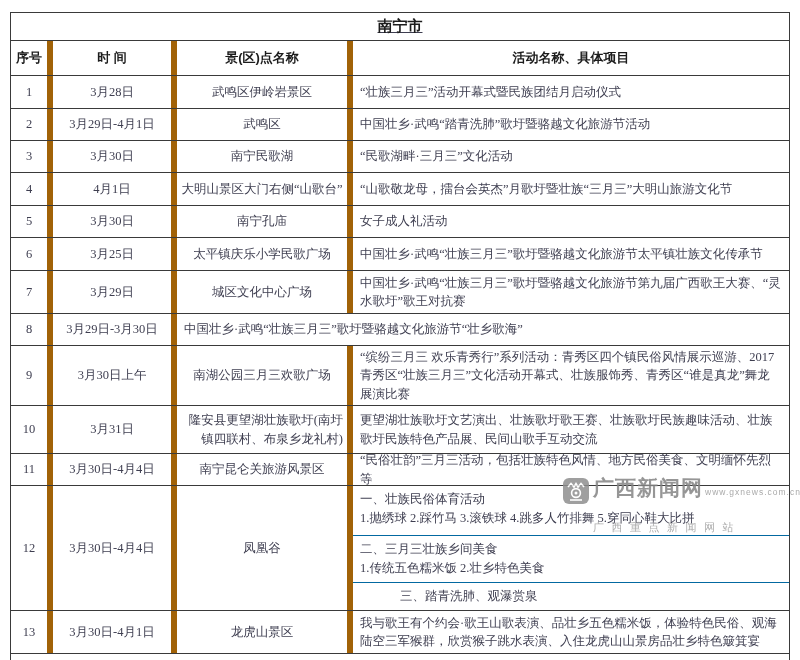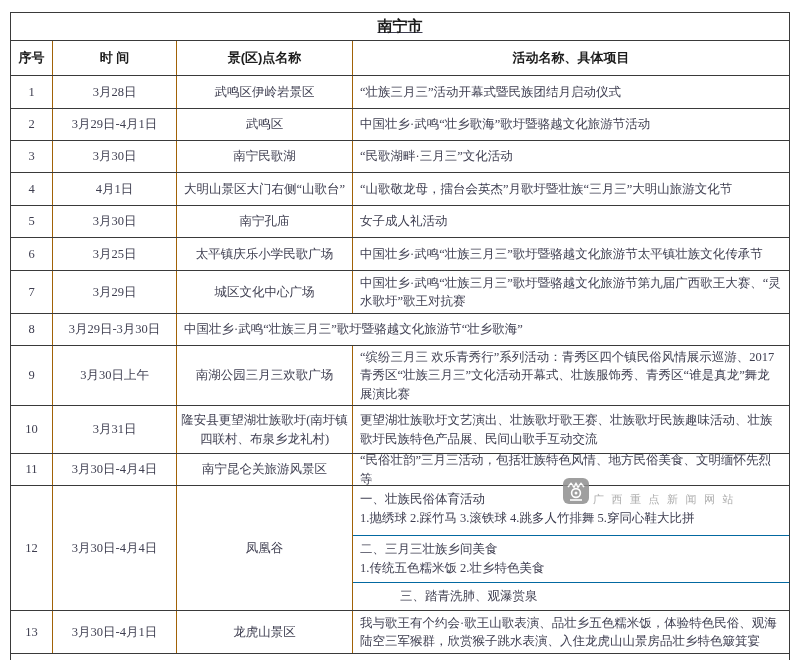--- a/index.html
+++ b/index.html
@@ -8,22 +8,22 @@
 
   .doc-table {
     position:absolute; left:10px; top:12px; width:780px;
     border:1px solid #3a3a3a;
     background:#fff;
   }
   .tr { display:flex; align-items:stretch; border-bottom:1px solid #3a3a3a; }
   .tr:last-child { border-bottom:none; }
   .td {
     display:flex; align-items:center; justify-content:center;
-    text-align:center; font-size:12.5px; line-height:1.45;
-    border-right:1px solid #a16207; padding:2px 4px;
+    text-align:right; font-size:12.5px; line-height:1.45;
+    border-right:6px solid #a16207; padding:2px 4px;
   }
   .td:last-child { border-right:none; }
   .c-no   { flex:0 0 42px; }
   .c-time { flex:0 0 124px; }
   .c-place{ flex:0 0 176px; }
   .c-act  { flex:1 1 auto; justify-content:flex-start; text-align:left; padding:2px 7px; }
 
   .title-row { height:28px;text-decoration:underline; }
   .title-cell {
     flex:1; display:flex; align-items:center; justify-content:center;
@@ -80,21 +80,21 @@
     <div class="td c-no">1</div>
     <div class="td c-time">3月28日</div>
     <div class="td c-place">武鸣区伊岭岩景区</div>
     <div class="td c-act">“壮族三月三”活动开幕式暨民族团结月启动仪式</div>
   </div>
 
   <div class="tr h32">
     <div class="td c-no">2</div>
     <div class="td c-time">3月29日-4月1日</div>
     <div class="td c-place">武鸣区</div>
-    <div class="td c-act">中国壮乡·武鸣“壮乡歌海”歌圩暨骆越文化旅游节活动</div>
+    <div class="td c-act">中国壮乡·武鸣“踏青洗肺”歌圩暨骆越文化旅游节活动</div>
   </div>
 
   <div class="tr h32">
     <div class="td c-no">3</div>
     <div class="td c-time">3月30日</div>
     <div class="td c-place">南宁民歌湖</div>
     <div class="td c-act">“民歌湖畔·三月三”文化活动</div>
   </div>
 
   <div class="tr h33">
@@ -187,16 +187,20 @@
     <div class="wm-logo">
       <svg width="28" height="28" viewBox="0 0 28 28" xmlns="http://www.w3.org/2000/svg">
         <rect x="1" y="1" width="26" height="26" rx="6" fill="#8f8f8f"></rect>
         <polyline points="6,10 9,6.5 12,10 14,6.5 16,10 19,6.5 22,10" fill="none" stroke="#ffffff" stroke-width="1.6"></polyline>
         <circle cx="14" cy="16" r="4.4" fill="none" stroke="#ffffff" stroke-width="1.6"></circle>
         <circle cx="14" cy="16" r="1.5" fill="#ffffff"></circle>
         <line x1="8" y1="23" x2="20" y2="23" stroke="#ffffff" stroke-width="1.6"></line>
       </svg>
     </div>
     <div class="wm-main">
+      <div class="wm-line1">
+        <span class="wm-name">广西新闻网</span>
+        <span class="wm-url">www.gxnews.com.cn</span>
+      </div>
       <div class="wm-tagline">广西重点新闻网站</div>
     </div>
   </div>
 </div>
 
 </body></html>

